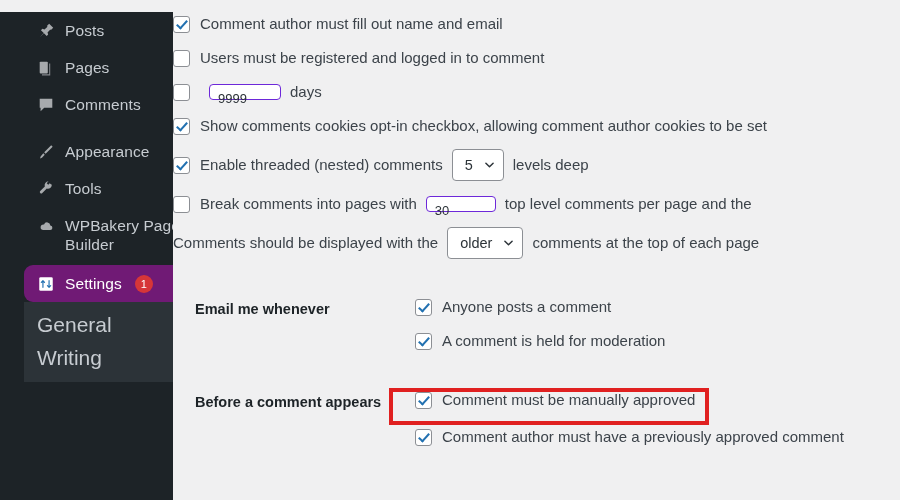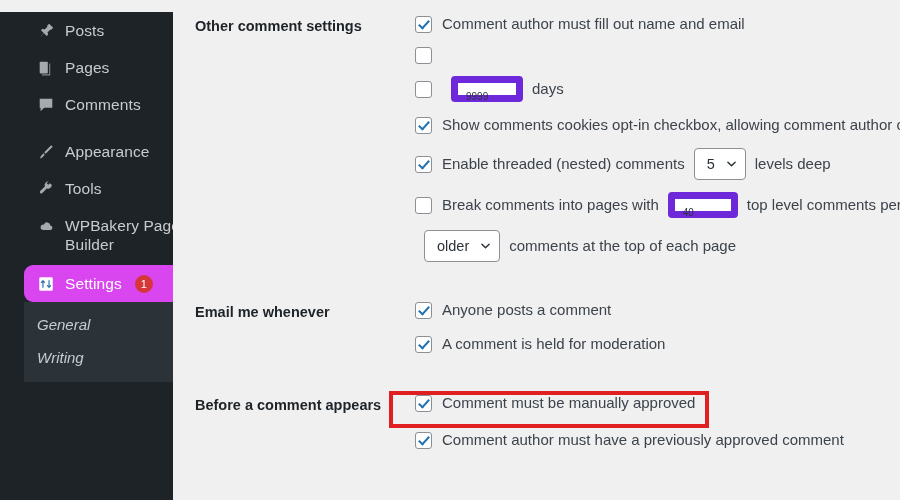--- a/index.html
+++ b/index.html
@@ -59,21 +59,21 @@
   }
   .menu-item.tall .mi-icon { margin-top: 1px; }
   .menu-item .mi-label {
     color: #c7ccd1;
     line-height: 19px;
     padding-right: 6px;
     letter-spacing: 0.1px;
   }
   .menu-item.tall .mi-label { max-width: 115px; }
   .menu-item.current {
-    background: #d946ef;
+    background: #701a75;
     border-radius: 9px;
   }
   .menu-item.current .mi-label { color: #ffffff; font-weight: 400; }
   .menu-item.current .mi-icon { color: #ffffff; }
   
   .menu-item.current::after {
     content: "";
     position: absolute;
     right: -8px;
     top: 50%;
@@ -99,24 +99,23 @@
     vertical-align: middle;
   }
   .menu-gap { height: 10px; }
   #submenu {
     background: #2c3338;
     padding: 6px 0 8px 0;
   }
   .submenu-item {
     padding: 6px 0 6px 13px;
     color: #c7ccd1;
-    font-size: 15px;
+    font-size: 21px;
     line-height: 21px;
     cursor: pointer;
-    font-style: italic;
   }
 
   
   #main {
     position: absolute;
     left: 173px; top: 0;
     width: 727px;
     height: 500px;
     background: #f0f0f1;
     overflow: hidden;
@@ -171,28 +170,28 @@
     height: 9px;
     border: solid #2271b1;
     border-width: 0 2.4px 2.4px 0;
     transform: rotate(42deg);
   }
 
   .txt { color: #3c434a; }
 
   .num-input {
     width: 70px;
-    height: 26px;
-    box-sizing: border-box;
-    border: 7px solid #6d28d9;
+    height: 16px;
+    box-sizing: border-box;
+    border: 1px solid #6d28d9;
     border-radius: 4px;
     background: #fff;
     color: #2c3338;
     font-family: "Liberation Sans", sans-serif;
-    font-size: 10px;
+    font-size: 13px;
     padding: 0 8px;
     margin: 0 9px;
     line-height: 28px;
     display: inline-block;
     vertical-align: middle;
   }
   .num-input.wide { width: 72px; }
 
   .select-box {
     position: relative;
@@ -316,30 +315,30 @@
     <div id="submenu">
       <div class="submenu-item">General</div>
       <div class="submenu-item">Writing</div>
     </div>
   </div>
 
   <div id="main">
     <div class="form-table">
 
       <div class="form-row">
-        <div class="row-label">Other comment settings</div>
         <div class="row-fields">
 
           <div class="chk-line">
             <span class="checkbox checked"></span>
             <span class="txt">Comment author must fill out name and email</span>
           </div>
 
           <div class="chk-line">
             <span class="checkbox"></span>
+            <span class="txt">Users must be registered and logged in to comment</span>
           </div>
 
           <div class="chk-line">
             <span class="checkbox"></span>
             <span class="num-input wide">9999</span>
             <span class="txt">days</span>
           </div>
 
           <div class="chk-line">
             <span class="checkbox checked"></span>
@@ -356,25 +355,26 @@
                     <path d="M1 1l4 4 4-4" stroke="#2c3338" stroke-width="1.6" fill="none" stroke-linecap="round" stroke-linejoin="round"></path>
                   </svg>
               </span>
             </span>
             <span class="txt">levels deep</span>
           </div>
 
           <div class="chk-line">
             <span class="checkbox"></span>
             <span class="txt">Break comments into pages with</span>
-            <span class="num-input">40</span>
+            <span class="num-input">30</span>
             <span class="txt">top level comments per page and the</span>
           </div>
 
           <div class="chk-line" style="margin-top:2px;">
+            <span class="txt">Comments should be displayed with the</span>
             <span class="select-box">
               <span>older</span>
               <span class="caret">
                 <svg width="9" height="6" viewBox="0 0 10 6">
                     <path d="M1 1l4 4 4-4" stroke="#2c3338" stroke-width="1.6" fill="none" stroke-linecap="round" stroke-linejoin="round"></path>
                   </svg>
               </span>
             </span>
             <span class="txt">comments at the top of each page</span>
           </div>

